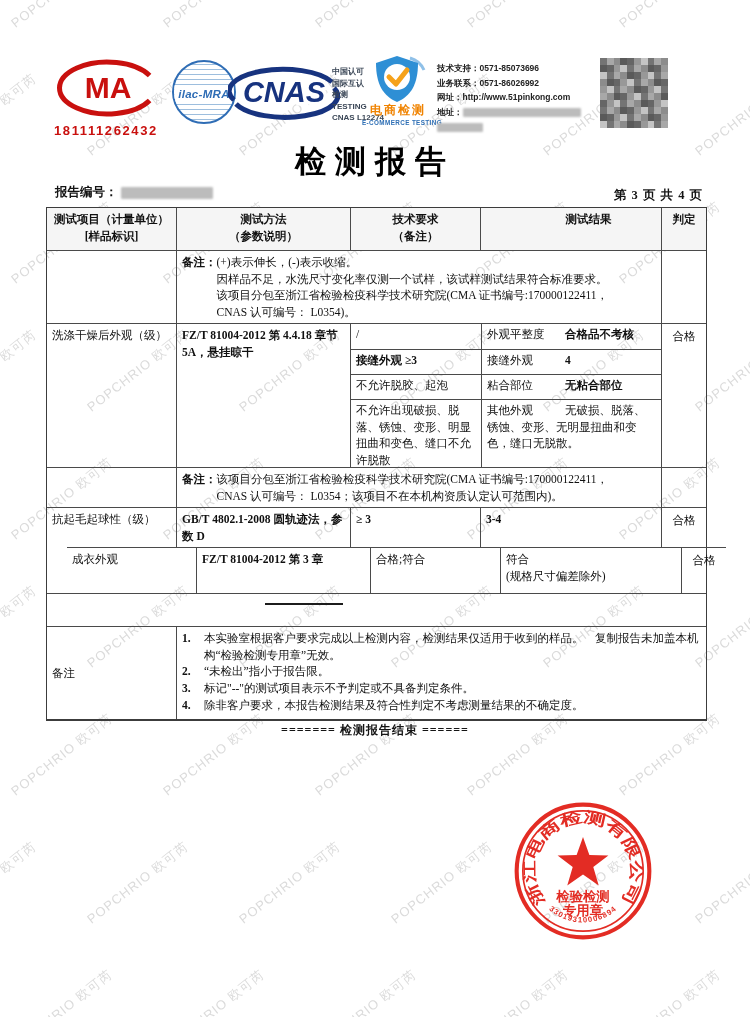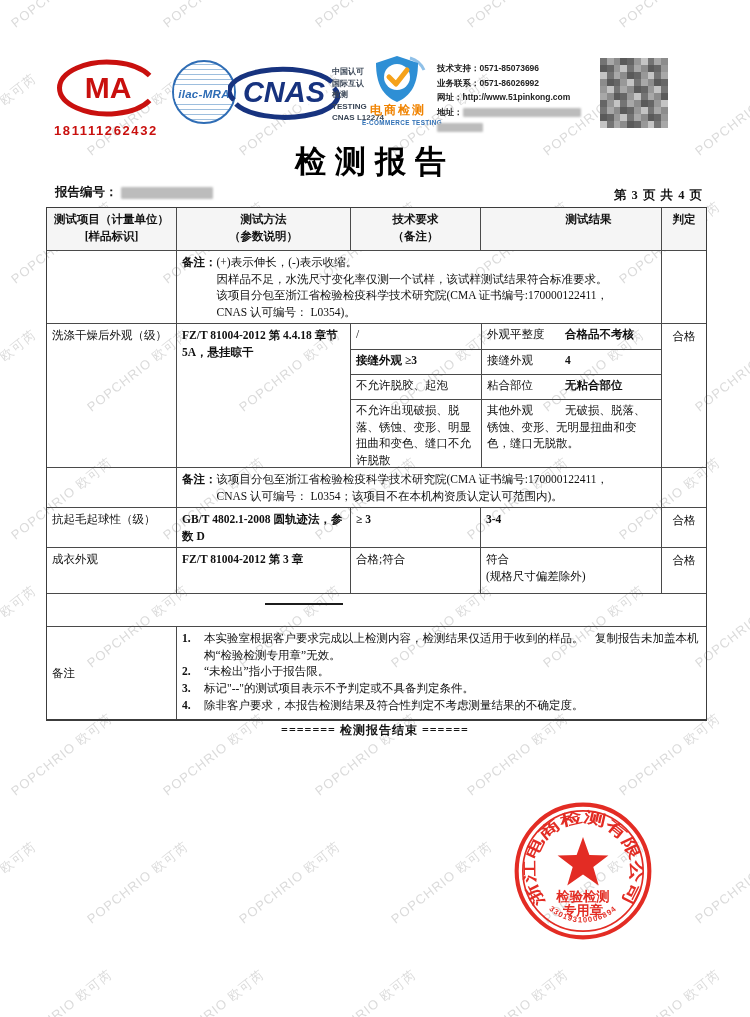--- a/index.html
+++ b/index.html
@@ -76,21 +76,21 @@
   .c4{ width:181px; flex:none; }
   .c5{ flex:1; text-align:center; }
   .merged{ width:485px; flex:none; }
   .full{ width:100%; flex:none; }
   .thead{ height:42px; background:#f5f5f5; text-align:center; font-weight:700; }
   .thead .cell{ padding-top:3px; }
   .h-note1{ height:73px; }
   .h-wash{ height:144px; }
   .h-note2{ height:40px; }
   .h-pill{ height:40px; }
-  .h-garm{ height:46px; }
+  .h-garm{ height:46px;margin-left:20px; }
   .h-empty{ height:33px; }
   .h-notes{ height:93px; }
   .mid{ width:311px; flex:none; display:flex; flex-direction:column; }
   .subrow{ display:flex; flex:none; }
   .subrow + .subrow{ border-top:1px solid #4a4a4a; }
   .s1{ height:25px; } .s2{ height:25px; } .s3{ height:25px; } .s4{ height:69px; }
   .req{ width:130px; flex:none; padding:2px 5px; }
   .res{ flex:1; border-left:1px solid #4a4a4a; padding:2px 5px; }
   .res-label{ display:inline-block; width:78px; }
   .bold{ font-weight:700; }

